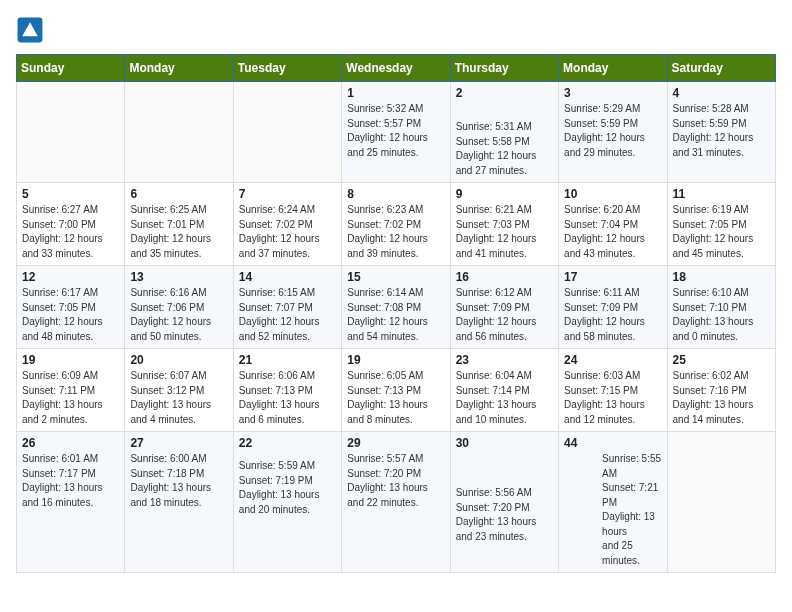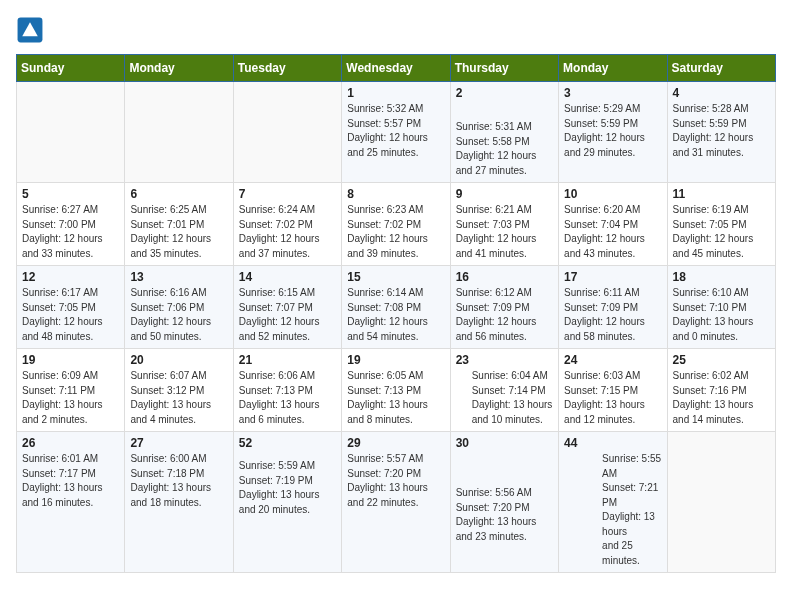--- a/index.html
+++ b/index.html
@@ -285,21 +285,21 @@
         </td>
         <td>
           <span class="day-number">19</span>
           <div class="day-info" style="white-space: pre-line;">Sunrise: 6:05 AM
 Sunset: 7:13 PM
 Daylight: 13 hours
 and 8 minutes.</div>
         </td>
         <td>
           <span class="day-number">23</span>
-          <div class="day-info" style="white-space: pre-line; margin-left: 16px;">Sunrise: 6:04 AM
+          <div class="day-info" style="white-space: pre-line;">Sunrise: 6:04 AM
 Sunset: 7:14 PM
 Daylight: 13 hours
 and 10 minutes.</div>
         </td>
         <td>
           <span class="day-number">24</span>
           <div class="day-info" style="white-space: pre-line;">Sunrise: 6:03 AM
 Sunset: 7:15 PM
 Daylight: 13 hours
 and 12 minutes.</div>
@@ -321,21 +321,21 @@
 and 16 minutes.</div>
         </td>
         <td>
           <span class="day-number">27</span>
           <div class="day-info" style="white-space: pre-line;">Sunrise: 6:00 AM
 Sunset: 7:18 PM
 Daylight: 13 hours
 and 18 minutes.</div>
         </td>
         <td>
-          <span class="day-number">52</span>
+          <span class="day-number">22</span>
           <div class="day-info" style="white-space: pre-line; margin-top: 9px;">Sunrise: 5:59 AM
 Sunset: 7:19 PM
 Daylight: 13 hours
 and 20 minutes.</div>
         </td>
         <td>
           <span class="day-number">29</span>
           <div class="day-info" style="white-space: pre-line;">Sunrise: 5:57 AM
 Sunset: 7:20 PM
 Daylight: 13 hours

